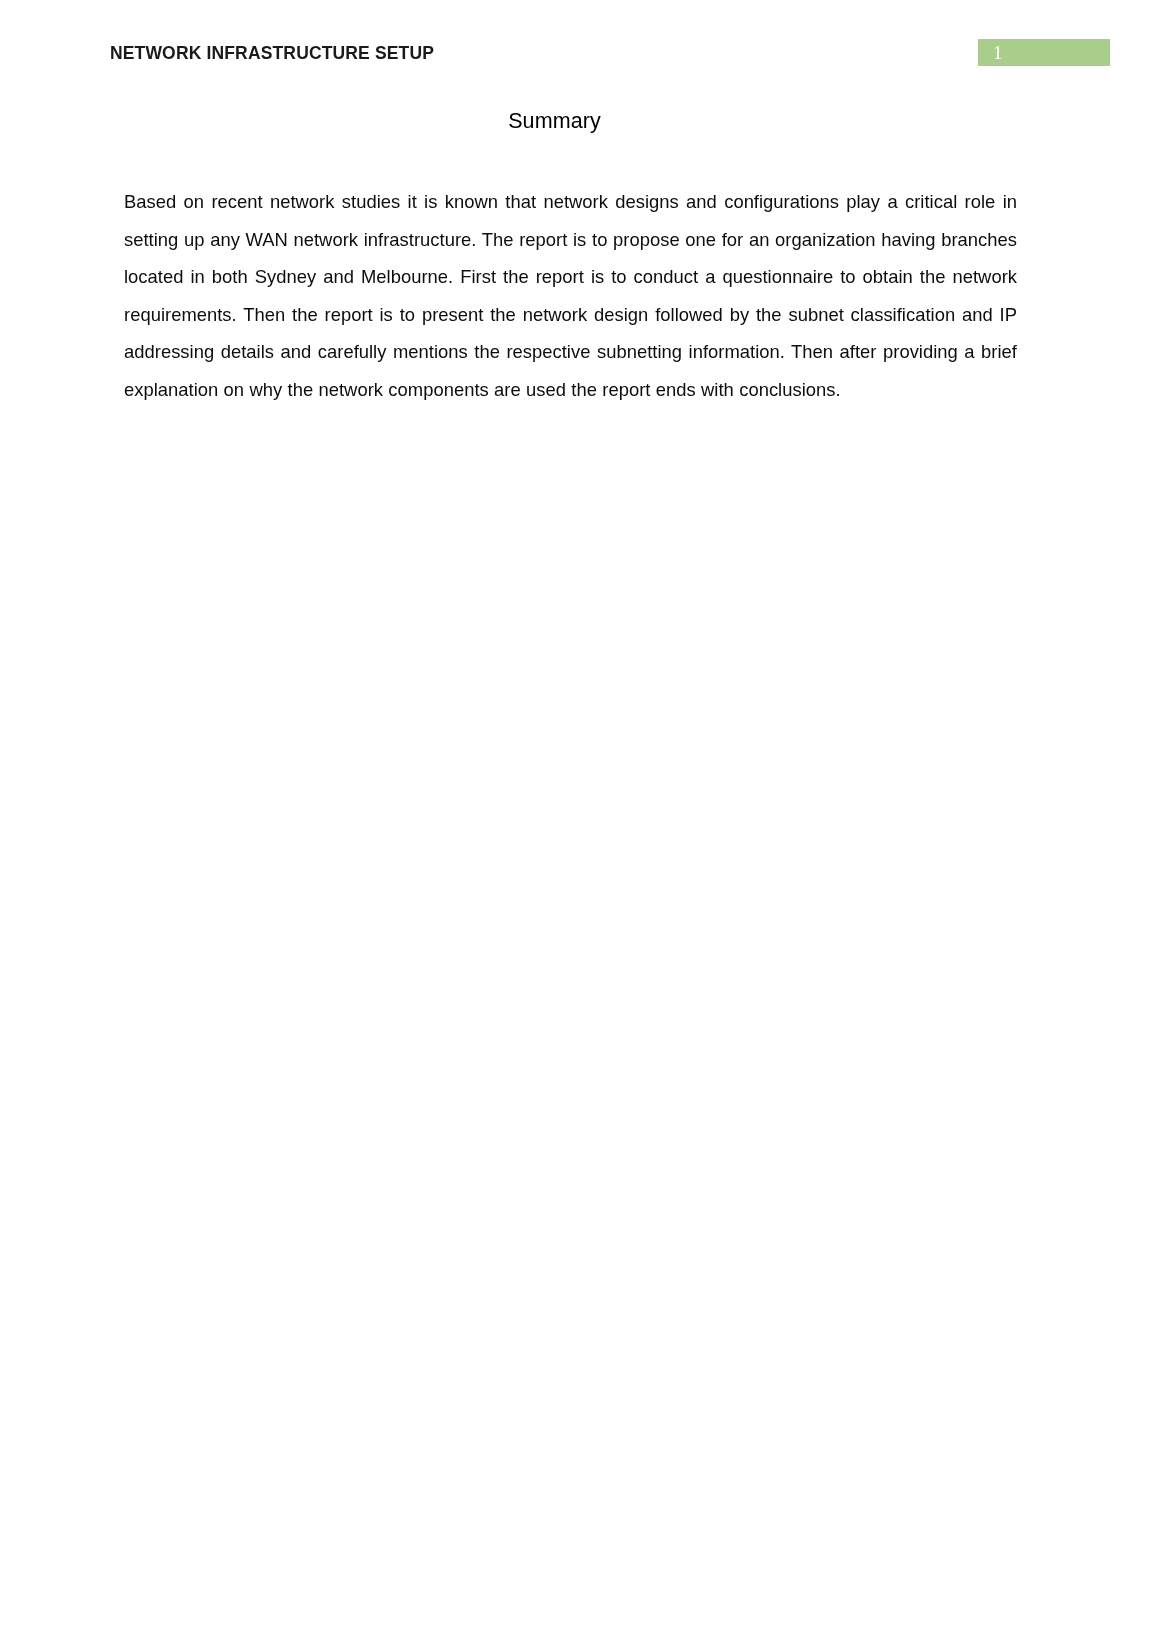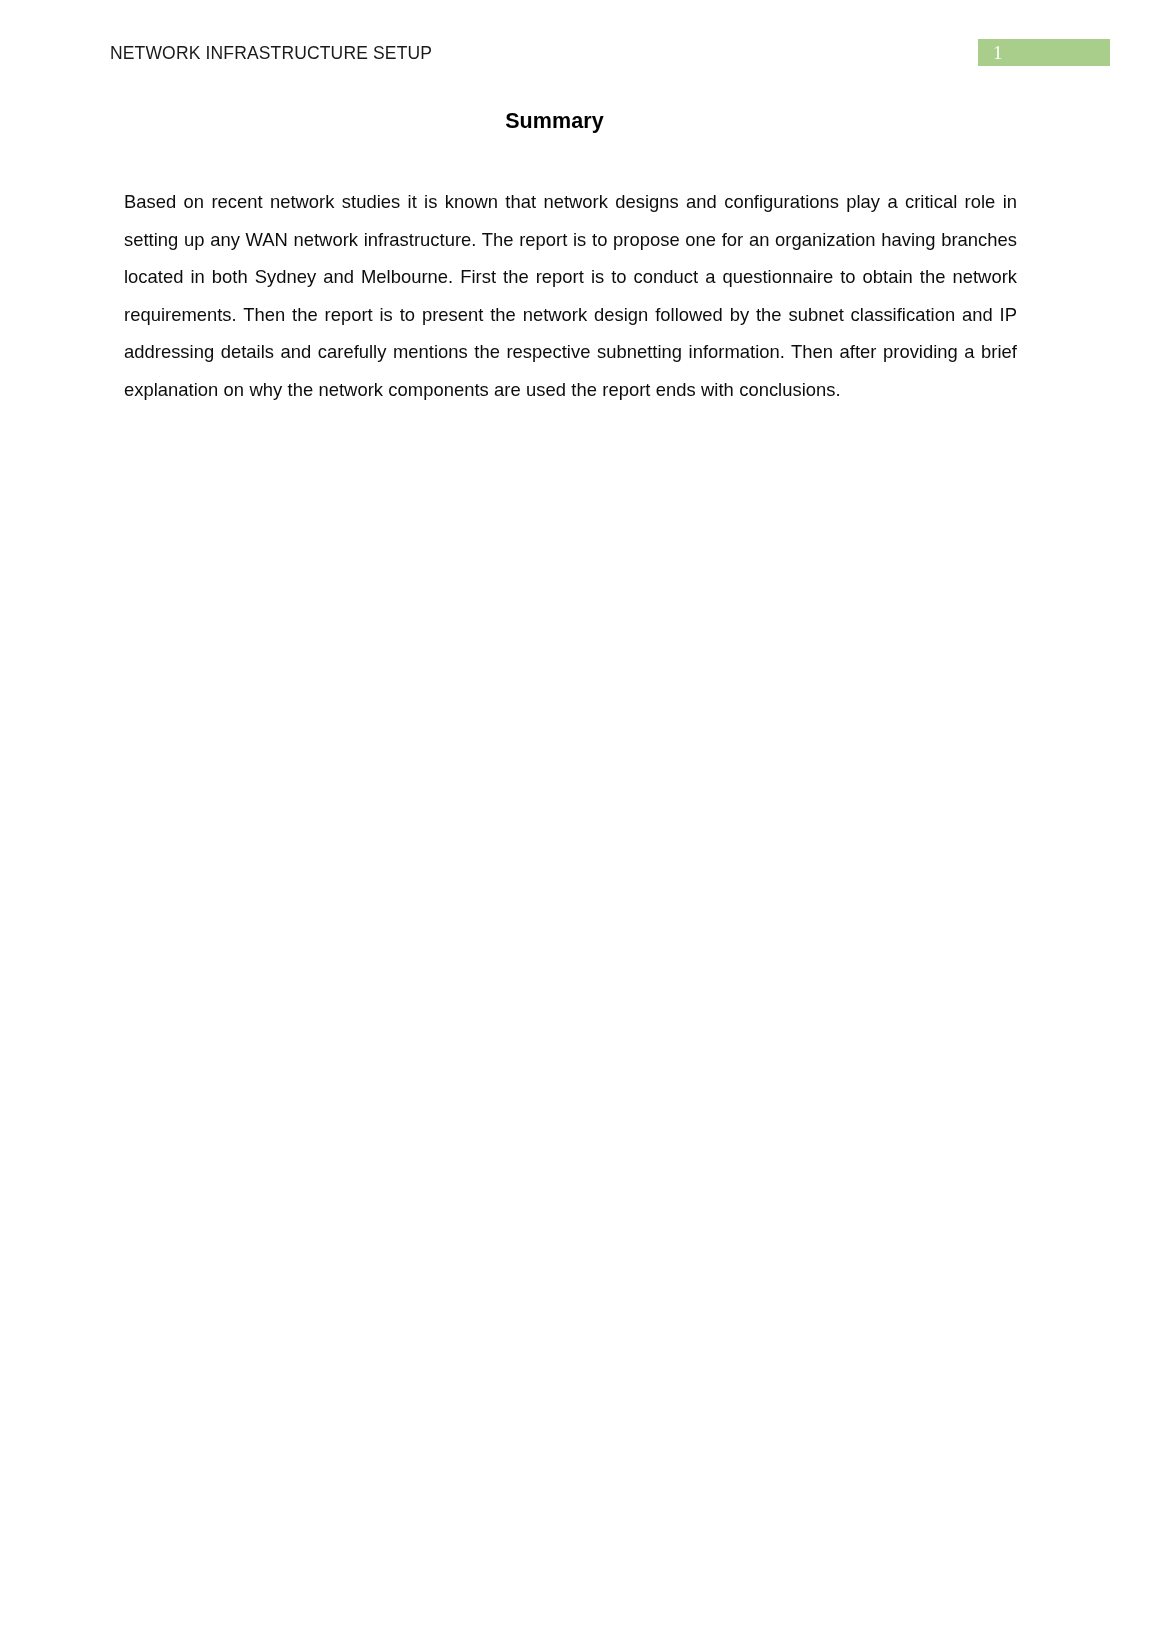--- a/index.html
+++ b/index.html
@@ -30,21 +30,21 @@
     left: 0;
     width: 1158px;
     height: 86px;
   }
 
   .header-title {
     position: absolute;
     left: 110px;
     top: 42px;
     font-size: 17.5px;
-    font-weight: 400;
+    font-weight: 700;
     letter-spacing: 0.15px;
     line-height: 22px;
     color: #1a1a1a;
     white-space: nowrap;
   }
 
   .page-number-badge {
     position: absolute;
     left: 978px;
     top: 39px;
@@ -70,21 +70,21 @@
     left: 108px;
     top: 0;
     width: 893px;
   }
 
   .section-title {
     margin: 0;
     padding: 0;
     text-align: center;
     font-size: 21.5px;
-    font-weight: 700;
+    font-weight: 400;
     line-height: 26px;
     color: #000000;
     position: absolute;
     top: 108px;
     left: 0;
     width: 893px;
     letter-spacing: 0.1px;
   }
 
   .body-paragraph {

